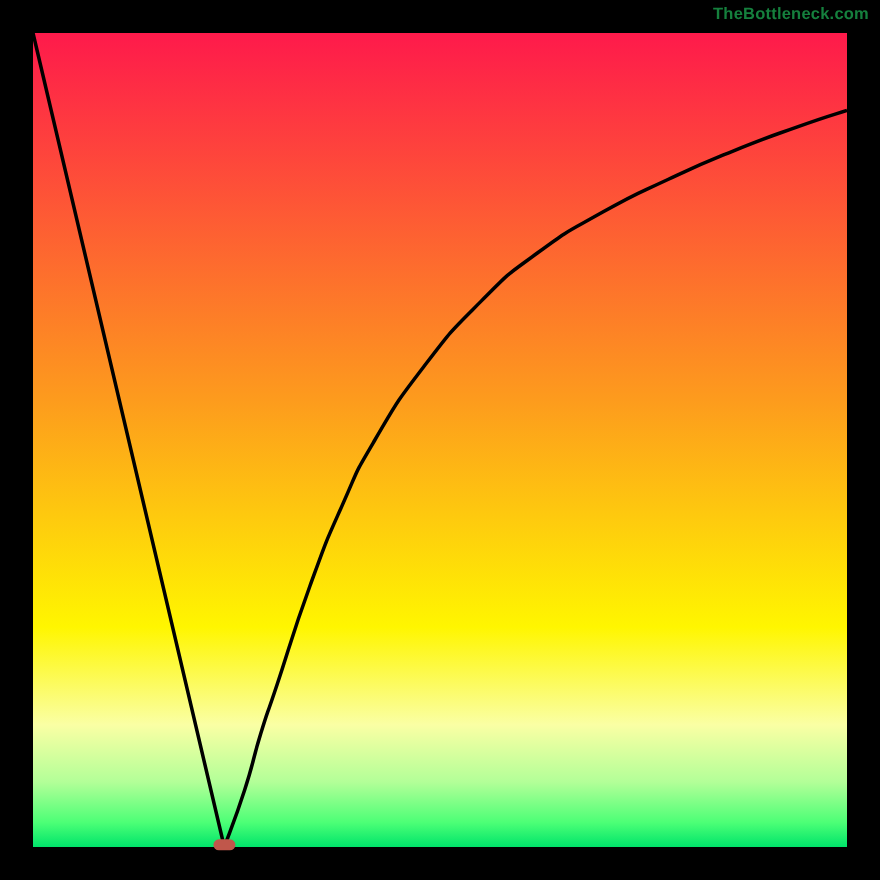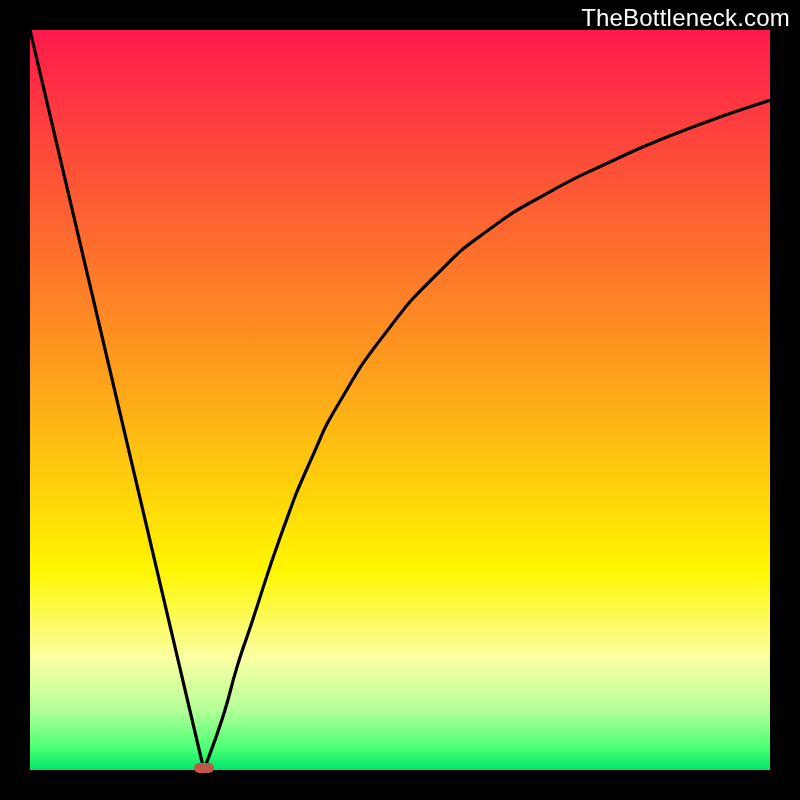--- a/index.html
+++ b/index.html
@@ -24,25 +24,26 @@
     height: 740px;
   }
   .gradient-bg {
     position: absolute;
     left: 0; top: 0; right: 0; bottom: 0;
   }
   .watermark {
     position: absolute;
     top: 4px;
     right: 10px;
-    color: #ffffff;
+    color: #15803d;
     font-family: Arial, Helvetica, sans-serif;
-    font-size: 24px;
+    font-size: 15px;
     letter-spacing: 0.2px;
     user-select: none;
+    font-weight: bold;
   }
   .curve-svg {
     position: absolute;
     left: 0; top: 0;
     width: 740px;
     height: 740px;
   }
   .curve-svg path {
     fill: none;
     stroke: #000000;

